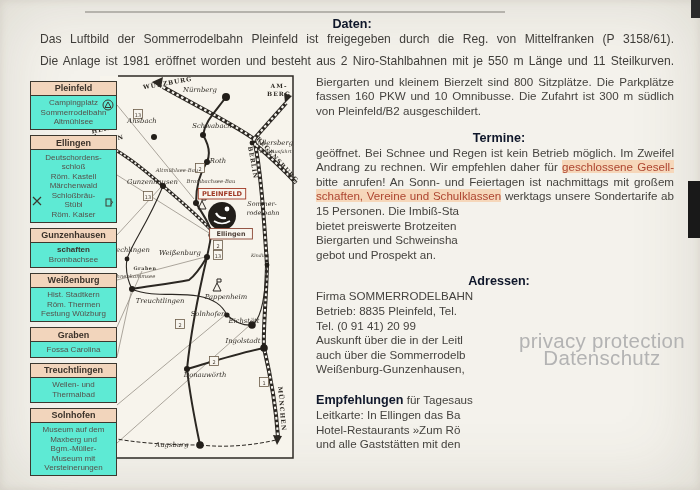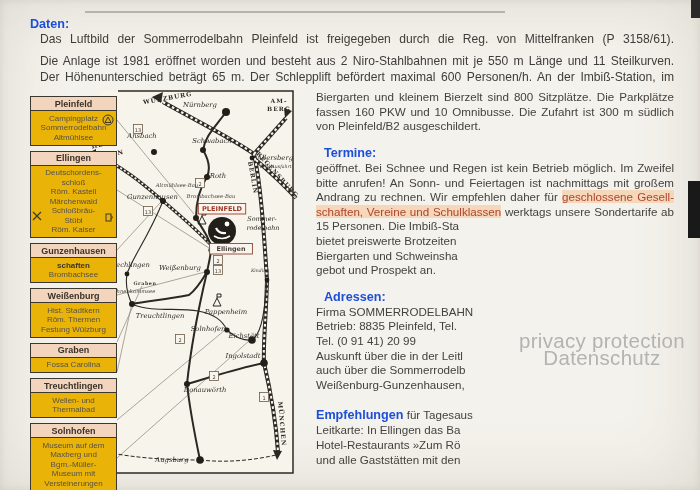--- a/index.html
+++ b/index.html
@@ -1,20 +1,20 @@
 <!DOCTYPE html>
 <html><head>
 <meta charset="utf-8">
 <style>
   html,body{margin:0;padding:0;background:#ffffff;}
   .card{position:relative;width:700px;height:490px;background:#f4f2ec;overflow:hidden;
         font-family:"Liberation Sans",sans-serif;color:#43413e;
         box-shadow:inset 0 0 70px rgba(95,85,60,.16), inset 0 0 8px rgba(95,85,60,.12);}
   .content{position:absolute;left:30px;top:16px;right:26px;}
-  .red-h{color:#1d4ed8;font-weight:bold;font-size:12.6px;line-height:16px;}
+  .red-h{color:#0f172a;font-weight:bold;font-size:12.6px;line-height:16px;text-align:center;}
   .hline{font-size:12.1px;line-height:15.4px;color:#3f3d39;text-align:justify;text-align-last:justify;white-space:normal;overflow:hidden;margin-left:10px;}
   .hgap{height:7px;}
   .columns{display:flex;margin-top:5px;}
   .map-figure{position:relative;width:272px;height:398px;flex:none;}
   .right-col{flex:1;padding-left:14px;font-size:11.6px;line-height:14.6px;color:#44423e;}
   .jline{text-align:justify;text-align-last:justify;}
   .tline{white-space:nowrap;}
   .hl{background:#f6d7ba;color:#ad4530;}
   .sec-h{margin-top:11px;margin-left:8px;}
   .emp{margin-top:15px;}
@@ -24,21 +24,21 @@
              color:#b3b3b3;font-size:20.5px;line-height:16.5px;letter-spacing:.3px;}
   
   .art-top{position:absolute;left:85px;top:11px;width:420px;height:2px;background:rgba(60,55,50,.30);filter:blur(.7px);}
   .art-corner{position:absolute;left:691px;top:0;width:9px;height:18px;background:#2a2a2a;}
   .art-bar{position:absolute;left:688px;top:181px;width:12px;height:57px;background:#191919;}
   
   .legend{position:absolute;left:0;top:6px;width:87px;display:flex;flex-direction:column;gap:5px;}
   .lg-s{position:relative;}
   .lg-h{border:1.2px solid #3c382f;background:#f2d5bc;font-weight:bold;font-size:9px;
         text-align:center;padding:1.5px 0;color:#3a322a;}
-  .lg-b{border:1.2px solid #3c382f;border-top:none;background:#eab308;font-size:8px;
+  .lg-b{border:1.2px solid #3c382f;border-top:none;background:#5eead4;font-size:8px;
         text-align:center;padding:2.5px 1px;line-height:9.5px;color:#55514b;white-space:pre-line;}
   .lg-b .bd{font-weight:bold;color:#3a362f;}
   .lg-ic{position:absolute;}
   
   .map-svg{position:absolute;left:0;top:0;}
   .cn{stroke:#8a8378;stroke-width:.7;}
   .brd{fill:none;stroke:#2e2a24;stroke-width:1.5;}
   .ab{stroke:#2b2722;stroke-width:4;fill:none;}
   .ab2{stroke:#f6f4ee;stroke-width:2.1;fill:none;stroke-dasharray:2.6,2.6;}
   .hb{stroke:#2b2722;stroke-width:3.1;fill:none;}
@@ -66,21 +66,20 @@
 <div class="card">
   <div class="art-top"></div>
   <div class="art-corner"></div>
   <div class="art-bar"></div>
 
   <div class="content">
     <div class="red-h">Daten:</div>
     <div class="hline">Das Luftbild der Sommerrodelbahn Pleinfeld ist freigegeben durch die Reg. von Mittelfranken (P 3158/61).</div>
     <div class="hgap"></div>
     <div class="hline">Die Anlage ist 1981 eröffnet worden und besteht aus 2 Niro-Stahlbahnen mit je 550 m Länge und 11 Steilkurven.</div>
-    <div class="hline">Der Höhenunterschied beträgt 65 m. Der Schlepplift befördert maximal 600 Personen/h. An der Imbiß-Station, im</div>
 
     <div class="columns">
 
       <div class="map-figure">
         <svg id="map-svg" class="map-svg" width="272" height="398" viewBox="0 0 272 398">
           <rect x="70" y="1" width="193" height="382" fill="#f7f4ec"></rect>
           <polyline class="brd" points="88,1 263,1 263,383 1,383"></polyline>
           <g>
             <line class="cn" x1="87" y1="30" x2="164" y2="124"></line>
             <line class="cn" x1="87" y1="100" x2="179" y2="158"></line>
@@ -263,22 +262,22 @@
         </div>
       </div>
 
       <div class="right-col">
         <div class="jline">Biergarten und kleinem Bierzelt sind 800 Sitzplätze. Die Parkplätze</div>
         <div class="jline">fassen 160 PKW und 10 Omnibusse. Die Zufahrt ist 300 m südlich</div>
         <div>von Pleinfeld/B2 ausgeschildert.</div>
 
         <div class="red-h sec-h">Termine:</div>
         <div class="jline">geöffnet. Bei Schnee und Regen ist kein Betrieb möglich. Im Zweifel</div>
+        <div class="jline"><span>Andrang zu rechnen. Wir empfehlen daher für </span><span class="hl">geschlossene Gesell-</span></div>
         <div class="jline">bitte anrufen! An Sonn- und Feiertagen ist nachmittags mit großem</div>
-        <div class="jline"><span>Andrang zu rechnen. Wir empfehlen daher für </span><span class="hl">geschlossene Gesell-</span></div>
         <div class="jline"><span class="hl">schaften, Vereine und Schulklassen</span><span> werktags unsere Sondertarife ab</span></div>
         <div class="tline">15 Personen. Die Imbiß-Sta</div>
         <div class="tline">bietet preiswerte Brotzeiten</div>
         <div class="tline">Biergarten und Schweinsha</div>
         <div class="tline">gebot und Prospekt an.</div>
 
         <div class="red-h sec-h">Adressen:</div>
         <div class="tline">Firma SOMMERRODELBAHN</div>
         <div class="tline">Betrieb: 8835 Pleinfeld, Tel.</div>
         <div class="tline">Tel. (0 91 41) 20 99</div>

